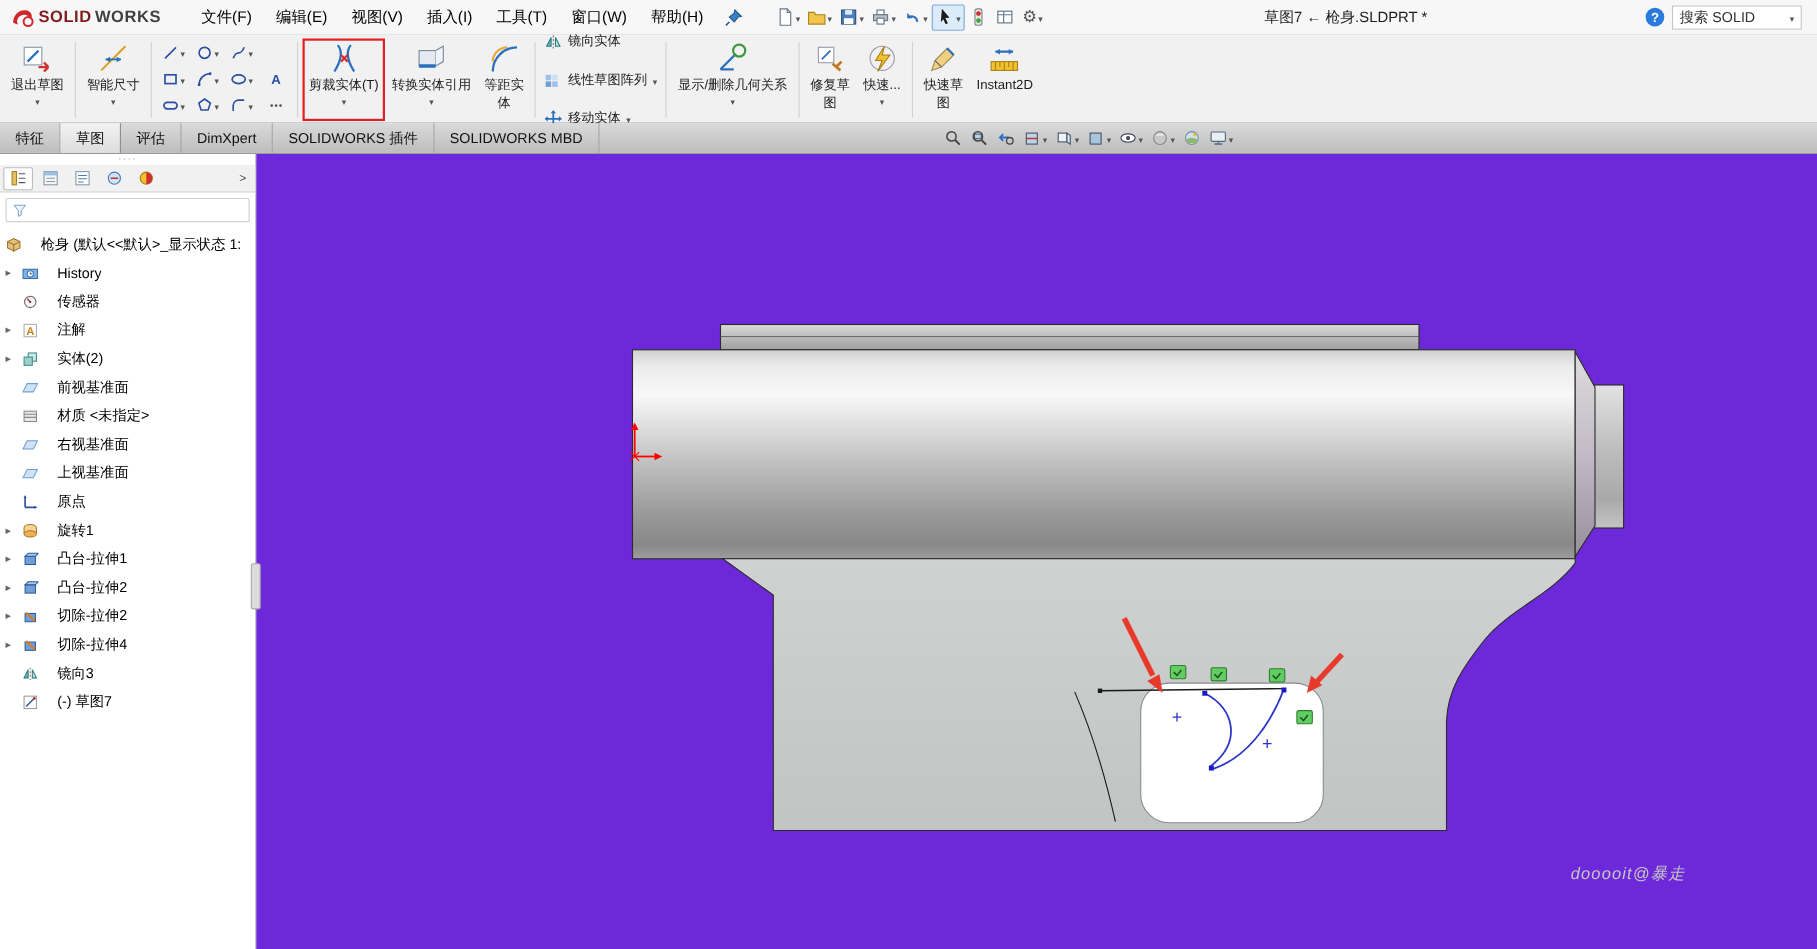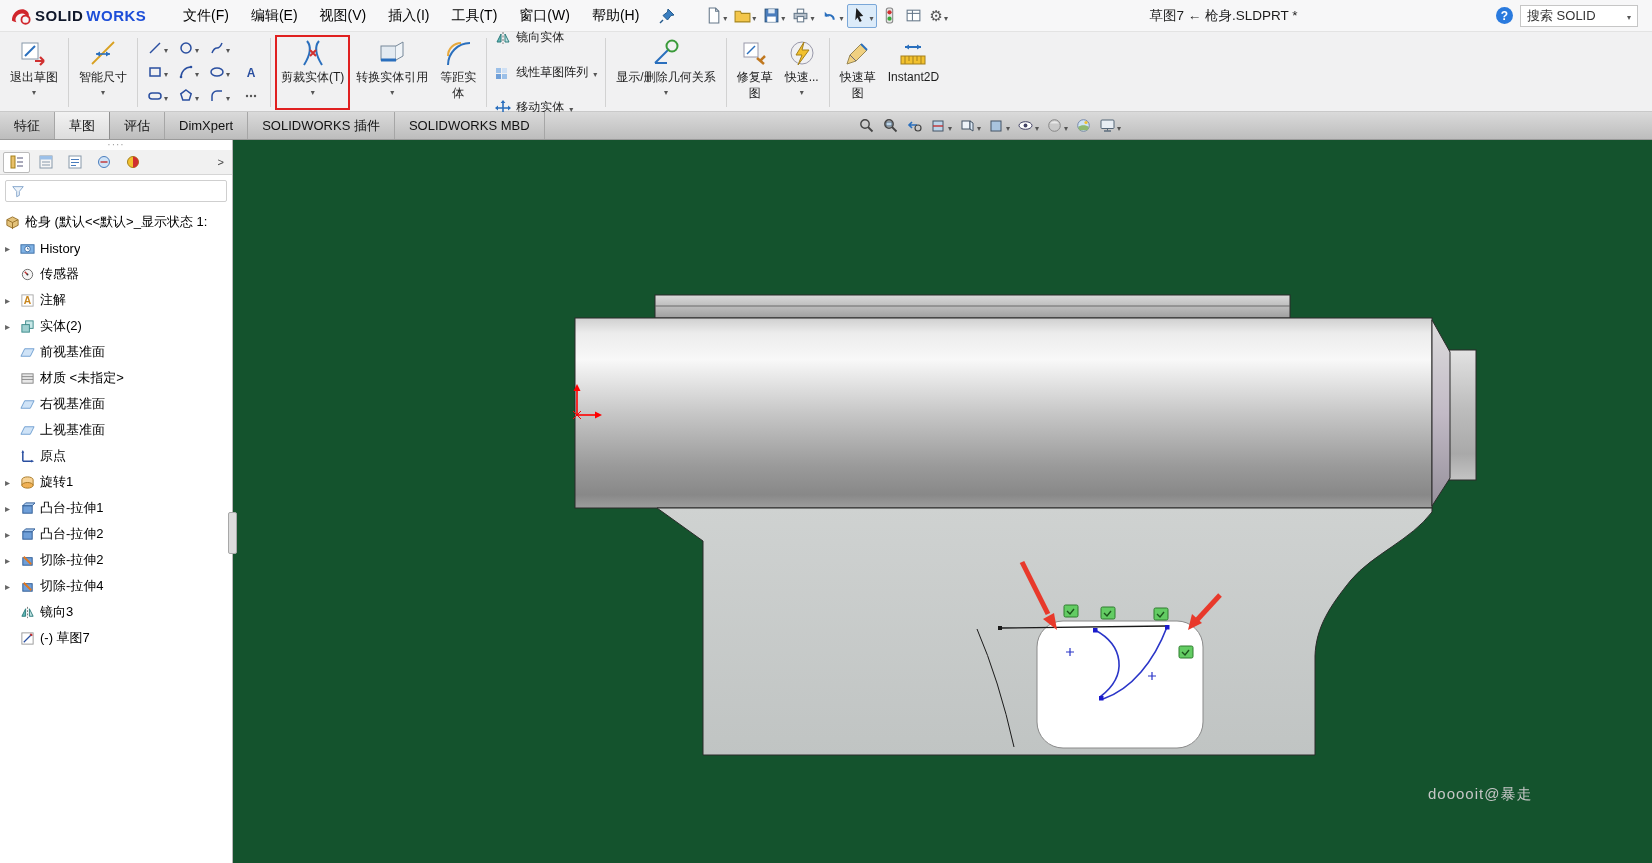--- a/index.html
+++ b/index.html
@@ -5,22 +5,22 @@
   * { box-sizing: border-box; margin: 0; padding: 0; }
   html,body { width:1652px; height:863px; overflow:hidden; background:#fff;
     font-family:"Liberation Sans","DejaVu Sans",sans-serif; }
   .app { width:1652px; height:863px; display:flex; flex-direction:column; }
 
   
   .menubar { height:32px; background:#f7f7f8; border-bottom:1px solid #e3e3e3;
     display:flex; align-items:center; padding:0 10px; flex:none; }
   .logo { display:flex; align-items:center; gap:3px; width:150px; flex:none; }
   .logo svg { width:22px; height:20px; }
-  .brand-solid { font-weight:bold; color:#0f172a; font-size:15px; letter-spacing:.5px;}
-  .brand-works { font-weight:bold; color:#1d4ed8; font-size:15px; letter-spacing:.5px;}
+  .brand-solid { font-weight:bold; color:#7f1d1d; font-size:15px; letter-spacing:.5px;}
+  .brand-works { font-weight:bold; color:#404040; font-size:15px; letter-spacing:.5px;}
   .menus { display:flex; gap:4px; margin-left:14px; }
   .menu-item { font-size:14px; color:#000; padding:5px 9px; cursor:default; }
   .pin { margin-left:10px; width:18px; height:18px; }
   .qat { display:flex; align-items:center; gap:1px; margin-left:26px; }
   .qbtn { display:flex; align-items:center; padding:2px 3px; gap:1px; }
   .qbtn svg { width:17px; height:17px; }
   .qbtn.pressed { border:1px solid #7aa7d8; background:#dcebf9; border-radius:2px; }
   .cdn::before { content:"\25BE"; font-size:8px; color:#555; }
   .gearglyph::before { content:"\2699"; font-size:15px; color:#555; }
   .doc-title { margin-left:auto; font-size:13.5px; color:#1c1c1c; white-space:nowrap; }
@@ -69,30 +69,30 @@
     display:flex; align-items:center; padding:0 3px; gap:2px; }
   .ptab { width:27px; height:21px; display:flex; align-items:center; justify-content:center; }
   .ptab svg { width:16px; height:16px; }
   .ptab.sel { background:#fff; border:1px solid #bbb; border-radius:2px; }
   .chev { margin-left:auto; color:#444; font-size:11px; padding:0 5px; }
   .chev::before { content:">"; }
   .filter { margin:5px 5px 7px 5px; height:22px; border:1px solid #cfcfcf; border-radius:2px;
     background:#fff; display:flex; align-items:center; padding:0 5px; }
   .filter svg { width:14px; height:14px; }
   .tree { flex:1; overflow:hidden; font-size:13px; }
-  .trow { display:flex; align-items:center; height:26px; gap:5px; padding-left:20px;
+  .trow { display:flex; align-items:center; height:26px; gap:17px; padding-left:20px;
     position:relative; white-space:nowrap; cursor:default; }
   .trow.root { padding-left:5px; }
   .exp { position:absolute; left:5px; top:0; height:26px; display:flex; align-items:center;
     color:#666; }
   .exp::before { content:"\25B8"; font-size:10px; }
   .ticon { width:15px; height:15px; flex:none; }
   .tlabel { color:#000; overflow:hidden; }
 
-  .viewport { flex:1; position:relative; background:#14532d; }
+  .viewport { flex:1; position:relative; background:#6d28d9;font-style:italic; }
   .viewport > svg { position:absolute; left:0; top:0; }
   .watermark { position:absolute; left:1195px; top:645px; color:#c6c6c6; font-size:15px;
     letter-spacing:1px; }
   .vsplit { position:absolute; left:228px; top:372px; width:9px; height:42px;
     background:#dcdcdc; border:1px solid #a8a8a8; border-radius:2px; z-index:5; }
 </style>
 </head>
 <body>
 
 <div class="app">

